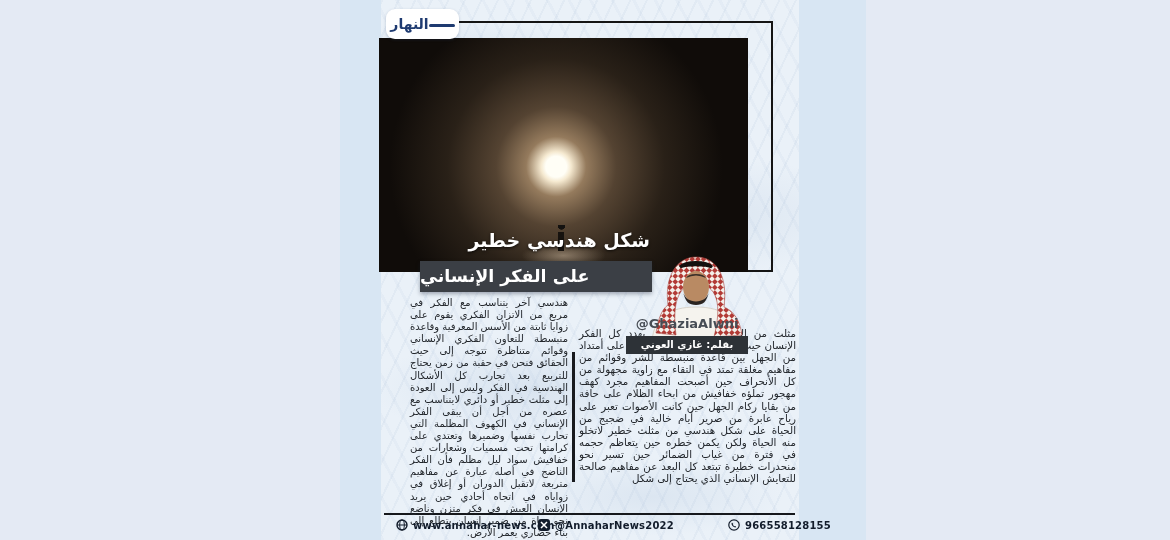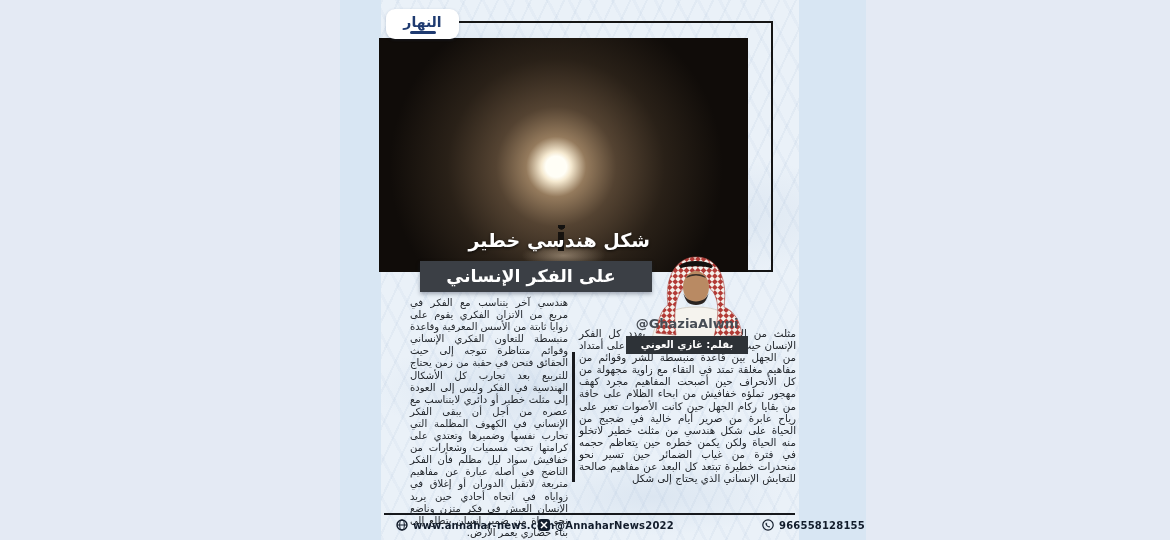--- a/index.html
+++ b/index.html
@@ -19,21 +19,21 @@
       radial-gradient(ellipse 260px 90px at 78% 40%, rgba(168,190,216,.22), transparent 65%),
       radial-gradient(ellipse 240px 80px at 35% 72%, rgba(168,190,216,.26), transparent 65%),
       radial-gradient(ellipse 200px 60px at 65% 92%, rgba(168,190,216,.22), transparent 65%),
       repeating-linear-gradient(115deg, rgba(150,175,205,.10) 0 2px, transparent 2px 15px),
       repeating-linear-gradient(62deg, rgba(195,210,230,.16) 0 3px, transparent 3px 19px);
   }
   
   #logo{
     left:386px;top:9px;width:73px;height:30px;background:#fff;border-radius:9px;
     box-shadow:0 1px 3px rgba(40,60,100,.25);
-    display:flex;flex-direction:column;align-items:center;justify-content:center;z-index:6;
+    display:flex;align-items:center;justify-content:center;z-index:6;
   }
   #logo .logo-text{color:#1e3a70;font-weight:bold;font-size:14px;line-height:14px;}
   #logo .logo-bar{width:26px;height:3px;background:#1e3a70;border-radius:2px;margin-top:2px;}
   
   #frame{left:443px;top:21px;width:326px;height:247px;border:2px solid #141414;z-index:1;}
   
   #photo{
     left:379px;top:38px;width:369px;height:234px;z-index:2;
     background-color:#0e0b08;
     background-image:
@@ -55,21 +55,21 @@
   }
   
   #headline-1{
     left:440px;top:229px;width:210px;z-index:4;
     color:#fff;font-size:19px;font-weight:bold;text-align:right;direction:rtl;
     text-shadow:0 1px 3px rgba(0,0,0,.8);
   }
   #headline-2{
     left:420px;top:261px;width:232px;height:31px;z-index:4;background:#3b3f45;
     color:#fff;font-size:17.5px;font-weight:bold;line-height:30px;
-    text-align:center;direction:rtl;padding-right:10px;box-sizing:border-box;
+    text-align:left;direction:rtl;padding-right:10px;box-sizing:border-box;
     box-shadow:0 2px 4px rgba(20,30,50,.35);
   }
   
   #author{left:630px;top:245px;width:132px;height:96px;z-index:5;}
   
   #byline{
     left:626px;top:296px;width:122px;height:18px;z-index:6;background:#2d3237;
     color:#fff;font-size:10px;font-weight:bold;line-height:18px;text-align:center;direction:rtl;margin-top:40px;
   }
   #handle{
@@ -84,21 +84,21 @@
   #col-left{left:410px;top:297px;width:158px;height:220px;font-size:10px;line-height:12.1px;}
   #col-divider{left:572px;top:352px;width:3px;height:130px;background:#17191d;z-index:4;}
   
   #footer-rule{left:384px;top:513px;width:411px;height:2px;background:#16181c;}
   .footer-item{
     top:519px;display:flex;align-items:center;gap:5px;z-index:6;
     color:#121c2b;font-size:10px;font-weight:bold;letter-spacing:.2px;
   }
   #footer-site{left:396px;}
   #footer-x{left:538px;justify-content:center;}
-  #footer-phone{left:726px;padding-left:36px;}
+  #footer-phone{left:692px;padding-left:36px;}
   .footer-item svg{display:block;}
 </style>
 </head>
 <body>
 
 <div class="abs" id="band"></div>
 <div class="abs" id="paper"></div>
 
 <div class="abs" id="logo">
   <span class="logo-text">النهار</span>

